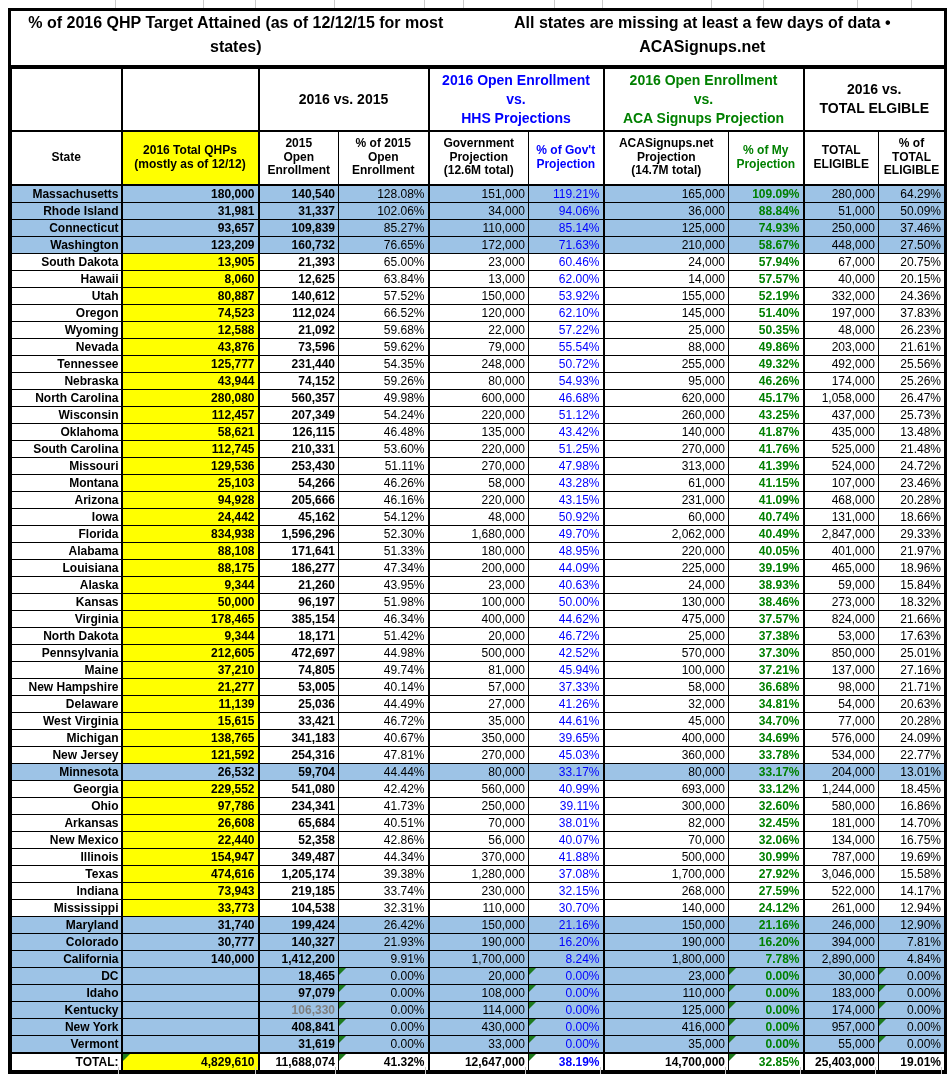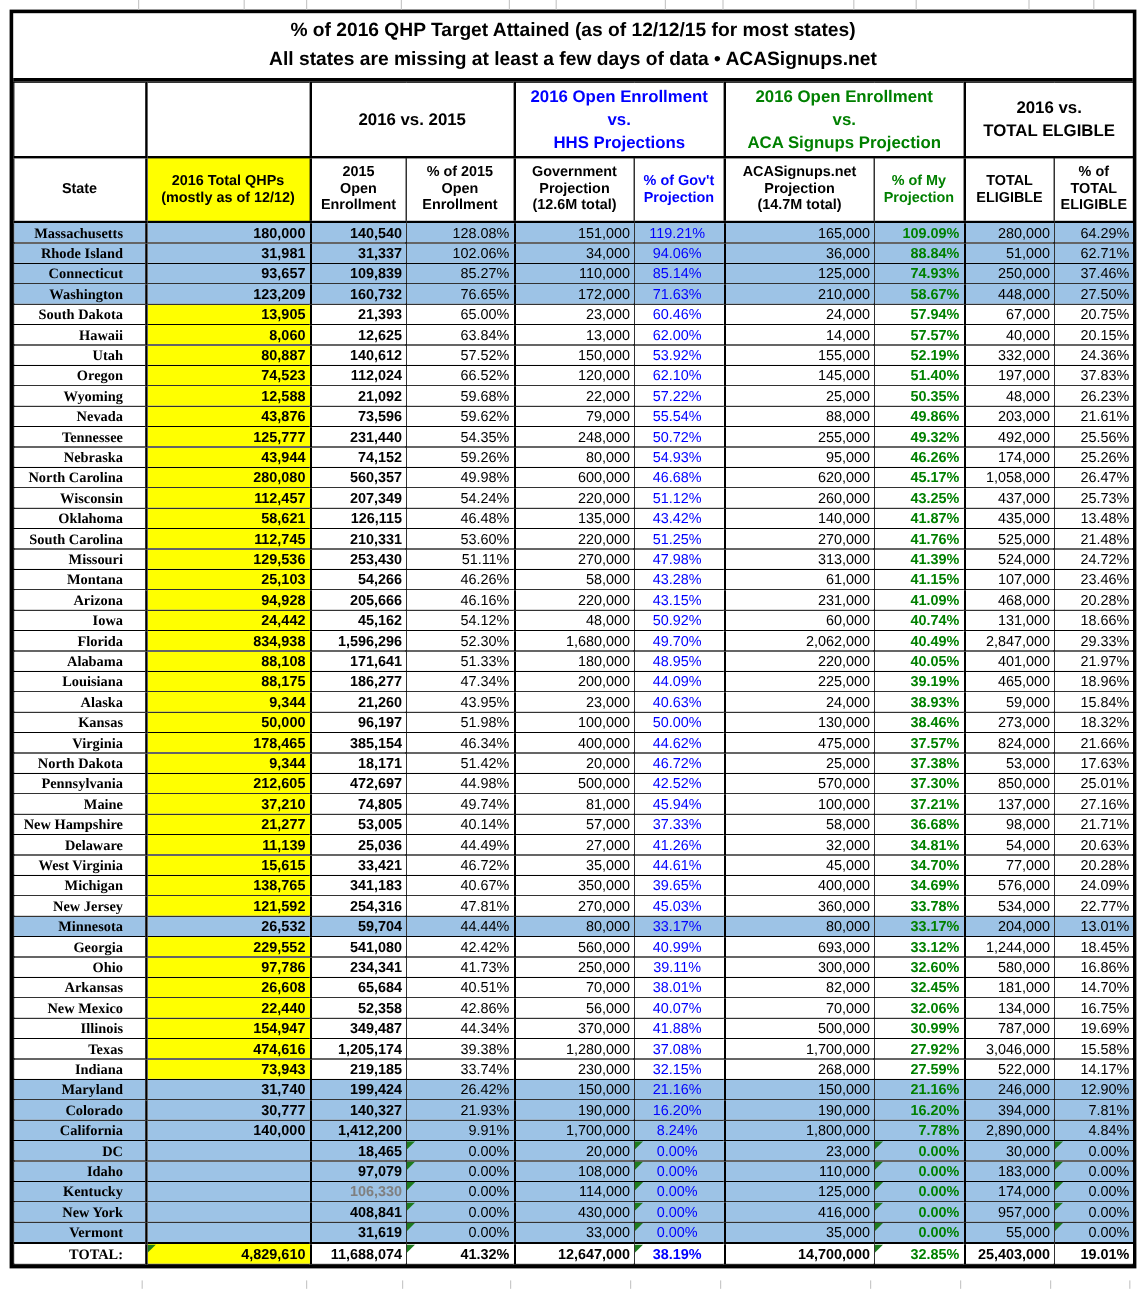--- a/index.html
+++ b/index.html
@@ -6,21 +6,21 @@
   body{
     width:948px;height:1074px;position:relative;overflow:hidden;
     background:#ffffff;font-family:"Liberation Sans",sans-serif;
   }
   .wrap{
     position:absolute;left:8px;top:8px;width:933px;
     border:3px solid #000;background:#fff;box-sizing:content-box;
   }
   .title-box{
     border-bottom:3px solid #000;height:54px;
-    display:flex;flex-direction:column;justify-content:center;
+    display:flex;flex-direction:row;justify-content:center;
     text-align:center;font-weight:bold;font-size:16px;line-height:1.5;
   }
   table{border-collapse:collapse;width:100%;table-layout:fixed;}
   th,td{border:1px solid #000;overflow:hidden;box-sizing:border-box;}
   .g{
     height:62px;font-weight:bold;font-size:14px;text-align:center;
     vertical-align:middle;white-space:pre-line;border-bottom:2px solid #000;
     line-height:1.35;background:#fff;
   }
   .ch{
@@ -29,24 +29,24 @@
     line-height:1.15;background:#fff;
   }
   tbody td{
     height:17px;font-size:12px;line-height:16px;padding:0 3px 0 0;
     text-align:right;white-space:nowrap;position:relative;background:#fff;
   }
   .bl{border-left:2px solid #000;}
   .hdr-blue{color:var(--value-blue,#0000FF);}
   .hdr-green{color:var(--value-green,#008000);}
   .yellow{background:var(--yellow,#FFFF00) !important;margin-left:40px;}
-  .c-state{font-weight:bold;padding-right:18px;font-family:Liberation Serif, serif;}
+  .c-state{font-weight:bold;padding-right:2px;}
   .c-qhps{font-weight:bold;}
   .c-oe2015{font-weight:bold;}
-  .c-pctgov{color:var(--value-blue,#0000FF);text-align:center;}
+  .c-pctgov{color:var(--value-blue,#0000FF);}
   .c-pctmy{color:var(--value-green,#008000);font-weight:bold;}
   tr.row-blue td{background:var(--row-blue,#9DC3E6);}
   tbody tr:not(.row-blue):not(.row-total) td.c-qhps{background:var(--yellow,#FFFF00);}
   tr.row-total td{font-weight:bold;border-top:2px solid #000;height:14px;}
   tr.row-total td.c-qhps{background:var(--yellow,#FFFF00);}
   td.gray{color:var(--gray-value,#7F7F7F);font-weight:bold;}
   td.tri::before{
     content:"";position:absolute;left:0;top:0;width:0;height:0;
     border-top:7px solid var(--flag-green,#1E7B1E);
     border-right:7px solid transparent;
@@ -131,21 +131,21 @@
         <tr class="row-blue">
           <td class="c-state">Rhode Island</td>
           <td class="c-qhps bl">31,981</td>
           <td class="c-oe2015 bl">31,337</td>
           <td class="c-pct2015">102.06%</td>
           <td class="c-gov bl">34,000</td>
           <td class="c-pctgov">94.06%</td>
           <td class="c-aca bl">36,000</td>
           <td class="c-pctmy">88.84%</td>
           <td class="c-eligible bl">51,000</td>
-          <td class="c-pcttotal">62.71%</td>
+          <td class="c-pcttotal">50.09%</td>
         </tr>
         <tr class="row-blue">
           <td class="c-state">Connecticut</td>
           <td class="c-qhps bl">93,657</td>
           <td class="c-oe2015 bl">109,839</td>
           <td class="c-pct2015">85.27%</td>
           <td class="c-gov bl">110,000</td>
           <td class="c-pctgov">85.14%</td>
           <td class="c-aca bl">125,000</td>
           <td class="c-pctmy">74.93%</td>
@@ -612,20 +612,32 @@
           <td class="c-state">Indiana</td>
           <td class="c-qhps bl">73,943</td>
           <td class="c-oe2015 bl">219,185</td>
           <td class="c-pct2015">33.74%</td>
           <td class="c-gov bl">230,000</td>
           <td class="c-pctgov">32.15%</td>
           <td class="c-aca bl">268,000</td>
           <td class="c-pctmy">27.59%</td>
           <td class="c-eligible bl">522,000</td>
           <td class="c-pcttotal">14.17%</td>
+        </tr>
+        <tr>
+          <td class="c-state">Mississippi</td>
+          <td class="c-qhps bl">33,773</td>
+          <td class="c-oe2015 bl">104,538</td>
+          <td class="c-pct2015">32.31%</td>
+          <td class="c-gov bl">110,000</td>
+          <td class="c-pctgov">30.70%</td>
+          <td class="c-aca bl">140,000</td>
+          <td class="c-pctmy">24.12%</td>
+          <td class="c-eligible bl">261,000</td>
+          <td class="c-pcttotal">12.94%</td>
         </tr>
         <tr class="row-blue">
           <td class="c-state">Maryland</td>
           <td class="c-qhps bl">31,740</td>
           <td class="c-oe2015 bl">199,424</td>
           <td class="c-pct2015">26.42%</td>
           <td class="c-gov bl">150,000</td>
           <td class="c-pctgov">21.16%</td>
           <td class="c-aca bl">150,000</td>
           <td class="c-pctmy">21.16%</td>

